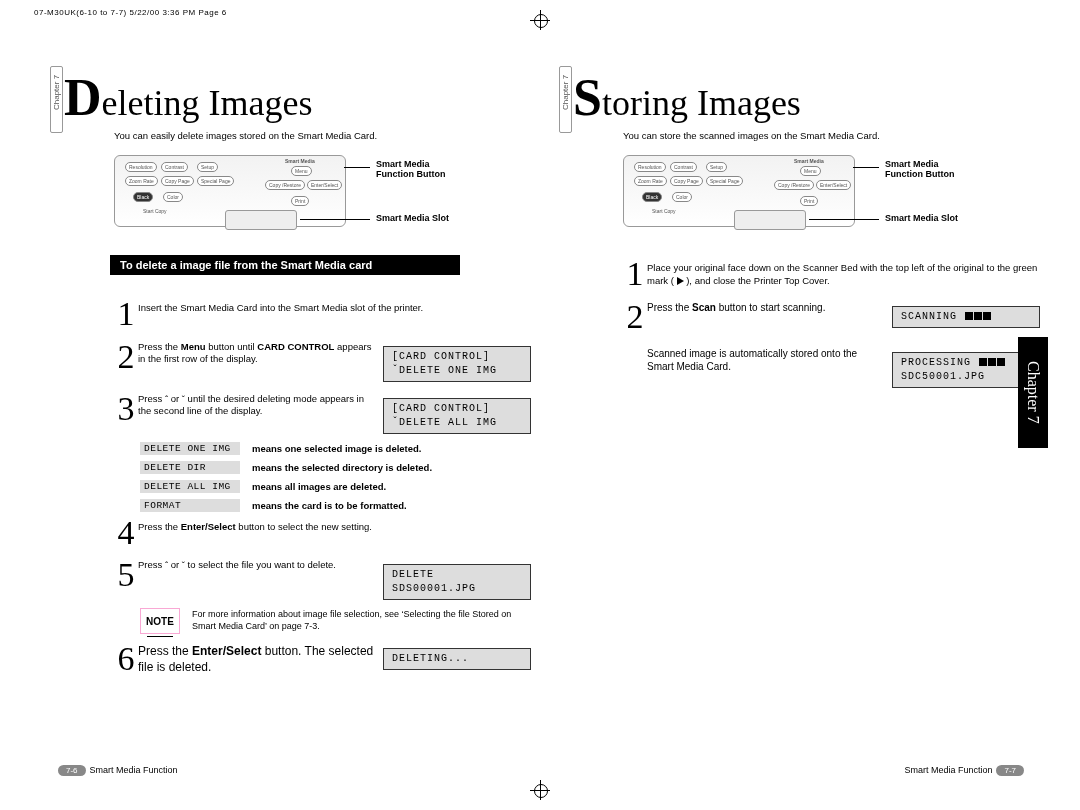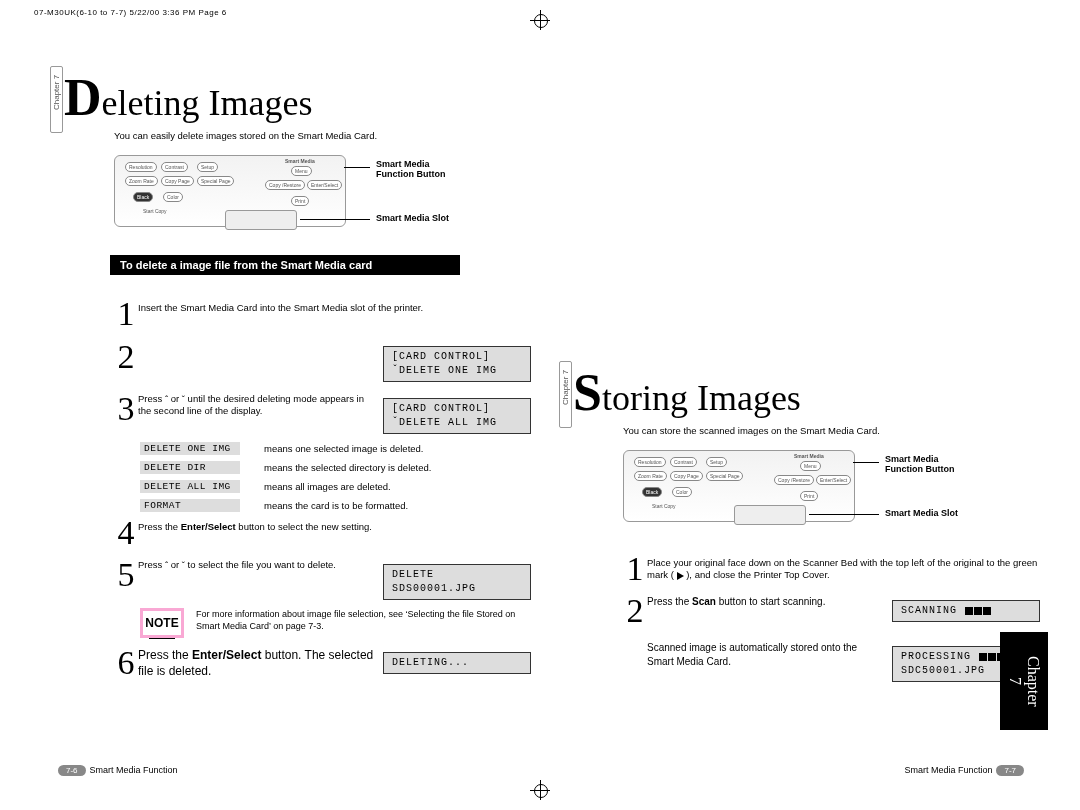--- a/index.html
+++ b/index.html
@@ -48,21 +48,20 @@
   }
   .crop-top .circ, .crop-bottom .circ {
     position:absolute; top:4px; left:4px; width:12px; height:12px;
     border:1px solid #000; border-radius:50%;
   }
 
   .spread {
     display: flex;
     padding: 60px 40px 0 40px;
     gap: 18px;
-    align-items: flex-end;
   }
   .col {
     flex: 1;
     position: relative;
   }
 
   .chapter-tab {
     position: absolute;
     top: 6px;
     font-size: 8px;
@@ -216,34 +215,35 @@
     margin-bottom:6px;
   }
   .def-list .key {
     font-family:"Courier New", monospace;
     background:#ddd;
     padding:1px 4px;
     min-width:92px;
     letter-spacing:0.5px;
   }
   .def-list .val {
-    padding-left:24px;
+    padding-left:12px;
     padding-top:1px;
+    font-weight:bold;
   }
 
   .note-box {
     display:flex;
     margin-left:100px;
     margin-top:6px;
     margin-bottom:6px;
     font-size:9px;
   }
   .note-box .marker {
-    border:3px solid #f9a8d4;
-    font-size:12px;
+    border:1px solid #f9a8d4;
+    font-size:10px;
     font-weight:bold;
     width:38px;
     height:24px;
     display:flex;
     align-items:center;
     justify-content:center;
     margin-right:12px;
     position:relative;
   }
   .note-box .marker::after{
@@ -343,20 +343,21 @@
     <div class="sect-head">To delete a image file from the Smart Media card</div>
 
     <div class="step">
       <div class="num">1</div>
       <div class="txt">Insert the Smart Media Card into the Smart Media slot of the printer.</div>
     </div>
 
     <div class="step-row">
       <div class="step-body">
         <div class="num" style="font-family:'Times New Roman';font-size:34px;width:24px;text-align:center">2</div>
+        <div class="txt" style="flex:1;font-size:9.5px;line-height:1.35;padding-top:3px">Press the <b>Menu</b> button until <b>CARD CONTROL</b> appears in the first row of the display.</div>
       </div>
       <div class="lcd"><span>[CARD CONTROL]</span>
 <span>ˇDELETE ONE IMG</span></div>
     </div>
 
     <div class="step-row">
       <div class="step-body">
         <div class="num" style="font-family:'Times New Roman';font-size:34px;width:24px;text-align:center">3</div>
         <div class="txt" style="flex:1;font-size:9.5px;line-height:1.35;padding-top:3px">Press ˆ or ˇ until the desired deleting mode appears in the second line of the display.</div>
       </div>

